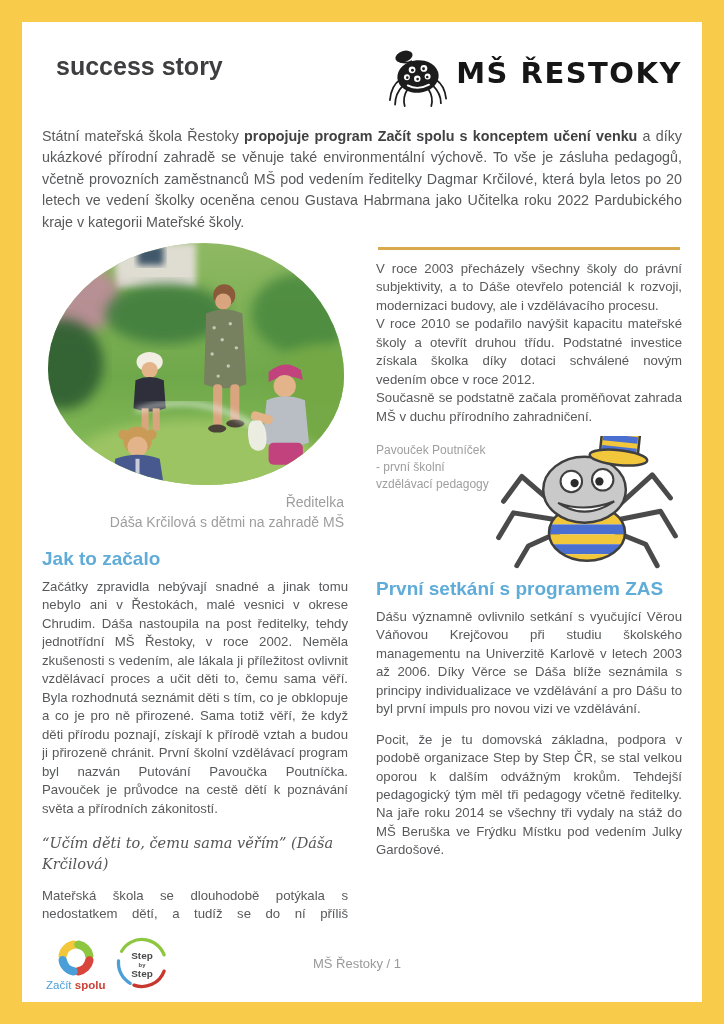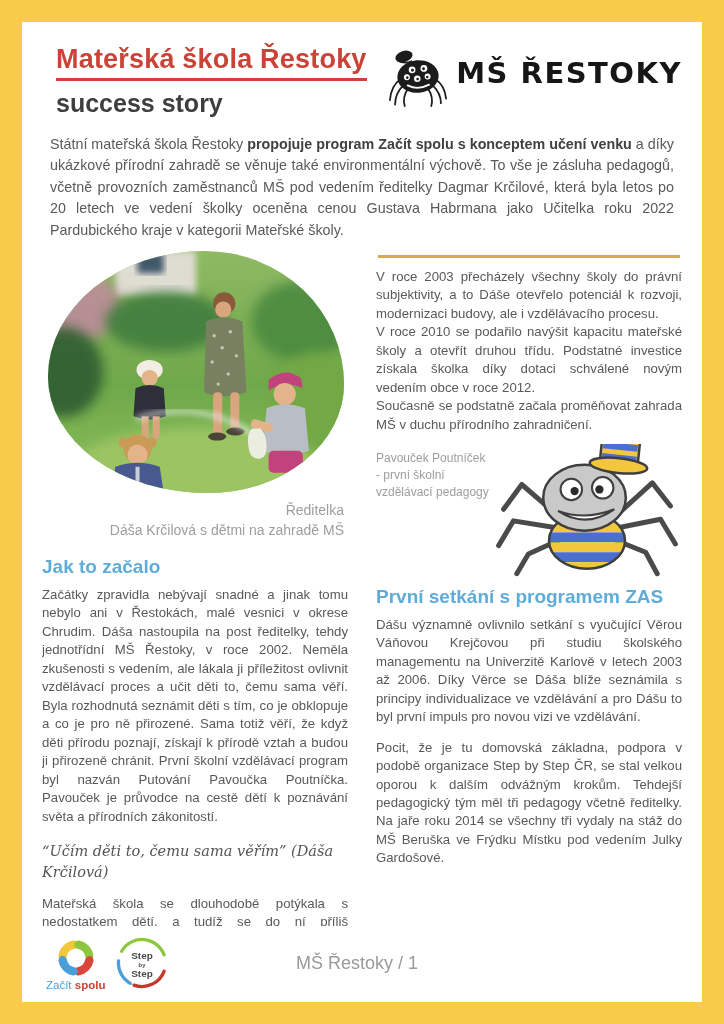--- a/index.html
+++ b/index.html
@@ -20,21 +20,21 @@
     color:#CB4237; font-size:27px; font-weight:bold; letter-spacing:.2px;
     display:inline-block; border-bottom:3px solid #CB4237; padding-bottom:3px;
   }
   .subtitle { color:#3E3E40; font-size:25px; font-weight:bold; margin-top:8px; }
   .header-right { display:flex; align-items:flex-start; gap:4px; margin-top:2px; }
   .logo-col { text-align:center; }
   .logo-title { font-family:"DejaVu Sans", sans-serif; font-size:29px; font-weight:800; color:#161616; letter-spacing:1.5px; white-space:nowrap; margin-top:10px; }
   .logo-cap { color:#E4574D; font-weight:bold; font-size:12.5px; line-height:1.35; margin-top:2px; }
   .logo-cap span { display:block; }
   
-  .intro { margin:16px 8px 0; text-align:justify; font-size:14.3px; line-height:1.5; flex-shrink:0; }
+  .intro { margin:16px 0 0; text-align:justify; font-size:14.3px; line-height:1.5; flex-shrink:0; }
   .intro b { color:#414042; }
   
   .columns { display:flex; gap:28px; margin-top:10px; flex:1 1 auto; min-height:0; overflow:hidden; }
   .col { flex:1; min-width:0; font-size:13.2px; line-height:1.4; text-align:justify; }
   .col p { margin:0; }
   h2 { color:#5FACD8; font-size:19px; margin:0 0 5px; font-weight:bold; text-align:left; }
   .photo {
     width:296px; height:242px; overflow:hidden; margin-left:6px;
     border-radius:53% 47% 46% 54% / 52% 55% 45% 48%;
   }
@@ -47,30 +47,29 @@
   .spider-caption { font-size:12px; color:#9E9E9E; line-height:1.4; padding-top:6px; min-width:116px; text-align:left; }
   .spider-caption span { display:block; }
   .p-gap { margin-top:12px !important; }
   
   .footer { margin-top:auto; display:flex; align-items:center; position:relative; padding:8px 0 0; flex-shrink:0; }
   .footer-logos { display:flex; align-items:flex-start; gap:8px; margin-left:4px; }
   .zacit { display:flex; flex-direction:column; align-items:center; }
   .zacit-text { font-size:11.5px; margin-top:-3px; white-space:nowrap; }
   .zacit-w1 { color:#4A9FD8; }
   .zacit-w2 { color:#CC4238; font-weight:bold; }
-  .page-label { position:absolute; left:0; right:10px; text-align:center; color:#9A9A9A; font-size:18px; }
+  .page-label { position:absolute; left:0; right:10px; text-align:center; color:#9A9A9A; font-size:13px; }
 </style>
 </head>
 <body>
 
 <div class="page">
 
   <div class="header">
     <div>
-      <div><span class="title">Mateřská škola Řestoky</span></div>
       <div class="subtitle">success story</div>
     </div>
     <div class="header-right">
       <svg width="68" height="64" viewBox="0 0 92 84">
         <g stroke="#1c1c1c" stroke-width="2.4" fill="none" stroke-linecap="round">
           <path d="M22,44 C13,50 9,60 8,72"></path>
           <path d="M26,52 C18,60 15,68 15,78"></path>
           <path d="M32,57 C27,65 26,73 28,80"></path>
           <path d="M70,44 C79,50 83,60 84,70"></path>
           <path d="M66,52 C74,60 77,68 77,76"></path>

